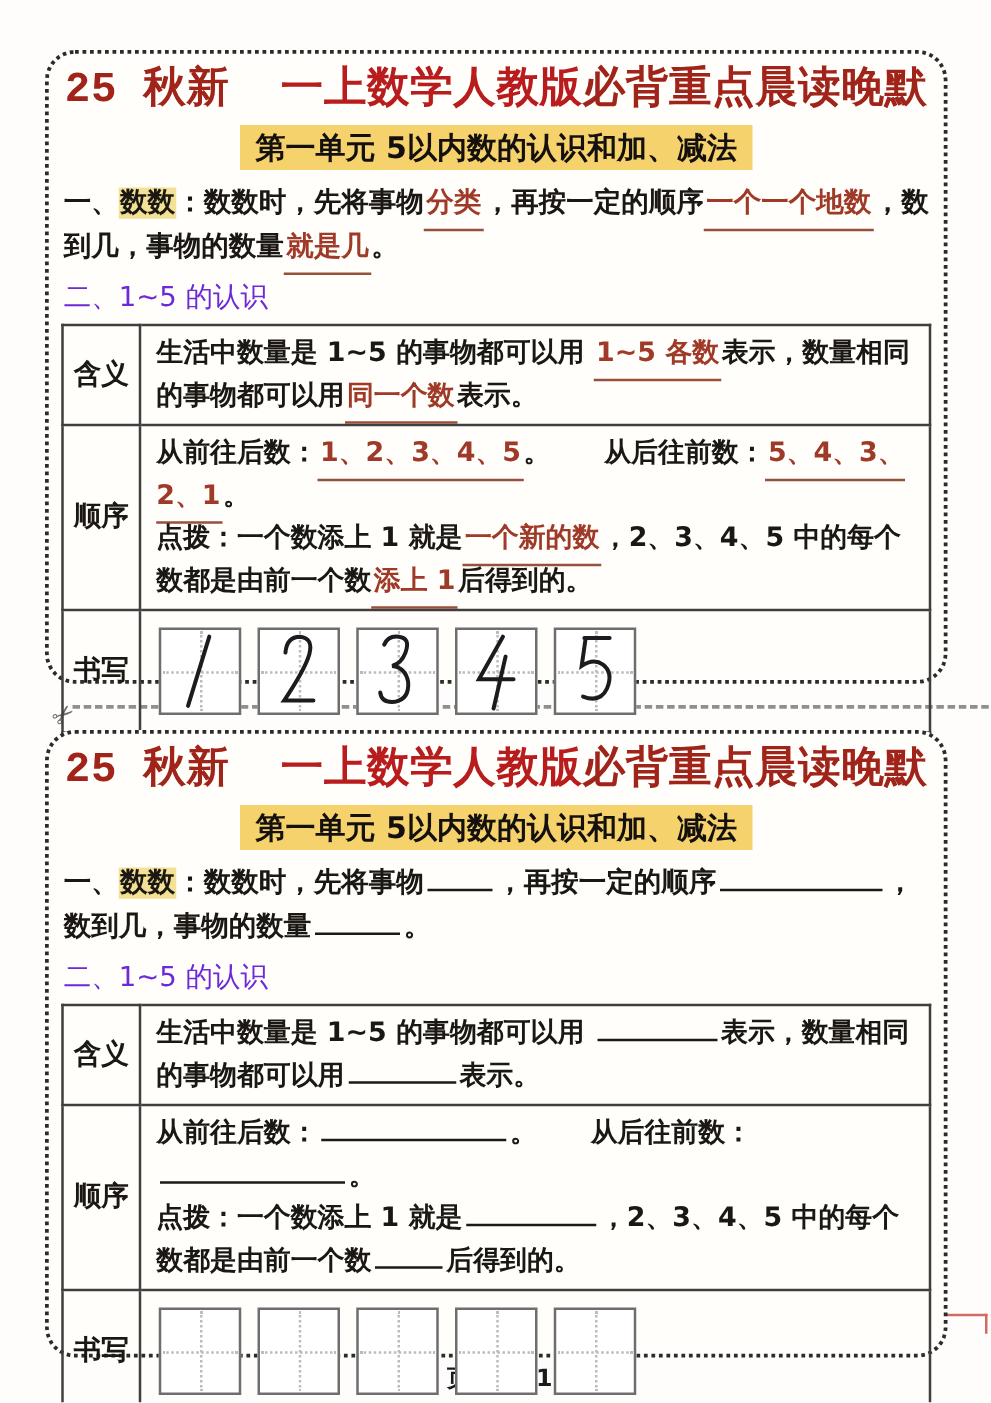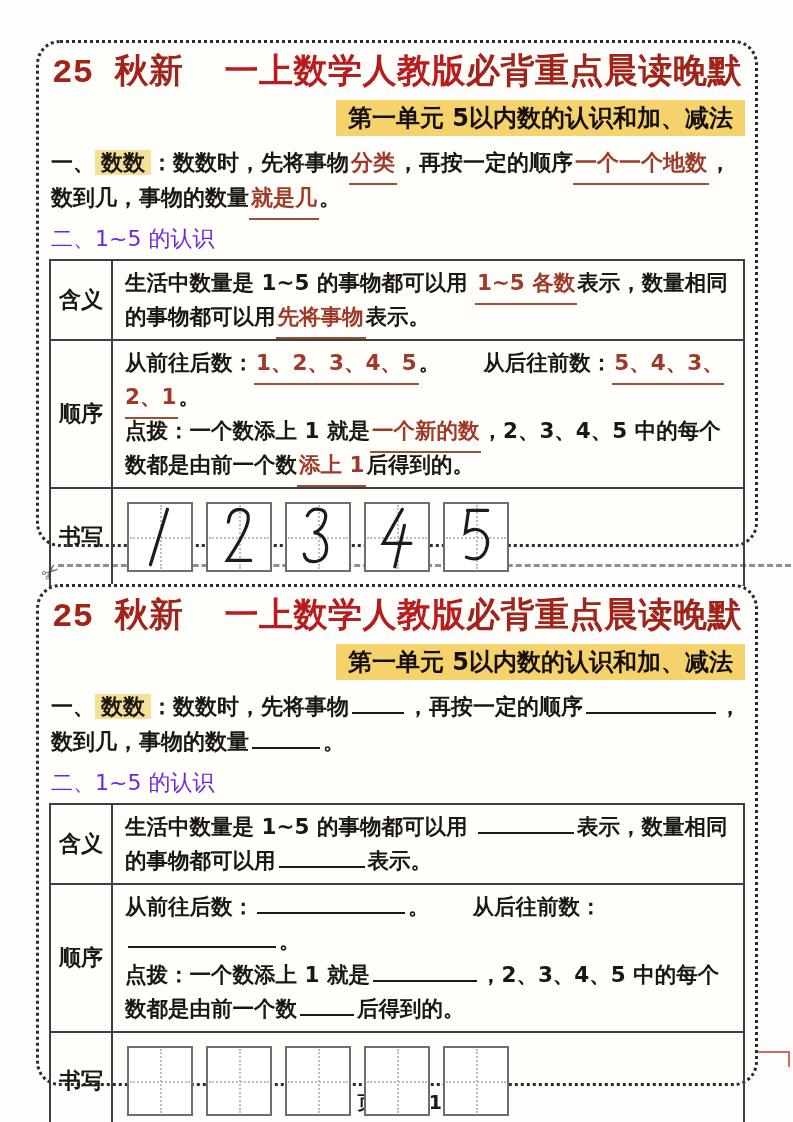--- a/index.html
+++ b/index.html
@@ -5,25 +5,25 @@
   html,body{margin:0;padding:0;background:#fff;font-family:"DejaVu Sans","Liberation Sans",sans-serif;}
   .page{position:relative;width:793px;height:1122px;background:#fefdfb;overflow:hidden;}
   .card{position:absolute;left:36px;width:722px;background:#fffefa;border:3px dotted #2b2b2b;
         border-radius:24px;padding:6px 10px 0;box-sizing:border-box;}
   .card-0{top:40px;height:507px;}
   .card-1{top:584px;height:502px;}
   .title{text-align:center;font-size:34px;font-weight:900;line-height:1.25;letter-spacing:.5px;
          font-family:"DejaVu Serif","Liberation Serif",serif;white-space:nowrap;}
   .t-red{color:#a02419;font-family:Liberation Mono, monospace;} .t-black{color:#b91c1c;margin-left:41px;}
   .subtitle{text-align:center;color:#2b6f9f;font-size:25px;font-weight:800;margin-top:3px;}
-  .unit-wrap{text-align:right;margin-top:5px;}
+  .unit-wrap{text-align:center;margin-top:5px;}
   .unit{display:inline-block;background:#f6d26d;color:#14100e;font-size:24px;font-weight:800;padding:2px 12px;}
   .para{font-size:22px;color:#1b1713;line-height:1.62;margin:9px 2px 0;font-weight:600;}
   .sec2{font-size:22px;color:#6d28d9;line-height:1.5;margin:6px 2px 2px;font-weight:400;}
-  .term{font-weight:800;background:#f3e195;padding:0 6px;}
+  .term{font-weight:800;background:#f3e195;padding:0 1px;}
   .ans{color:#a03a28;border-bottom:2px solid #96503c;padding:0 2px 8px;font-weight:700;}
   .blank{display:inline-block;height:.95em;border-bottom:2.5px solid #1c1a19;margin:0 3px;vertical-align:baseline;}
   table.grid{width:100%;border-collapse:collapse;margin-top:4px;table-layout:fixed;}
   .grid td{border:2.5px solid #3f3f3f;vertical-align:middle;}
   td.hdr{width:48px;text-align:center;font-size:22px;font-weight:700;padding:4px 6px;line-height:1.7;
          word-break:break-all;color:#1b1713;}
   td.cell{padding:5px 12px;font-size:21.5px;line-height:1.58;font-weight:600;color:#1b1713;}
   .boxes{display:flex;gap:13px;padding:8px 2px;}
   .wbox{position:relative;width:62px;height:66px;border:2px solid #6e6e6e;background:#fff;flex:0 0 auto;}
   .wbox::before{content:"";position:absolute;left:1px;right:1px;top:50%;border-top:2px dotted #bcbcbc;}
@@ -49,21 +49,21 @@
     <div class="title"><span class="t-red">25 秋新</span><span class="t-black">一上数学人教版</span><span class="t-red">必背重点晨读晚默</span></div>
     <div class="unit-wrap">
       <span class="unit">第一单元 5以内数的认识和加、减法</span>
     </div>
     <div class="para"><span class="pl">一、</span><span class="term">数数</span><span class="pl">：数数时，先将事物</span><span class="ans">分类</span><span class="pl">，再按一定的顺序</span><span class="ans">一个一个地数</span><span class="pl">，数到几，事物的数量</span><span class="ans">就是几</span><span class="pl">。</span></div>
     <div class="sec2">二、1~5 的认识</div>
     <table class="grid">
       <tbody>
           <tr>
             <td class="hdr">含义</td>
-            <td class="cell"><span class="pl">生活中数量是 1~5 的事物都可以用 </span><span class="ans">1~5 各数</span><span class="pl">表示，数量相同的事物都可以用</span><span class="ans">先将事物</span><span class="pl">表示。</span></td>
+            <td class="cell"><span class="pl">生活中数量是 1~5 的事物都可以用 </span><span class="ans">1~5 各数</span><span class="pl">表示，数量相同的事物都可以用</span><span class="ans">同一个数</span><span class="pl">表示。</span></td>
           </tr>
           <tr>
             <td class="hdr">顺序</td>
             <td class="cell"><span class="pl">从前往后数：</span><span class="ans">1、2、3、4、5</span><span class="pl">。　　从后往前数：</span><span class="ans">5、4、3、2、1</span><span class="pl">。</span><br><span class="pl">点拨：一个数添上 1 就是</span><span class="ans">一个新的数</span><span class="pl">，2、3、4、5 中的每个数都是由前一个数</span><span class="ans">添上 1</span><span class="pl">后得到的。</span></td>
           </tr>
           <tr>
             <td class="hdr">书写</td>
             <td class="cell">
               <div class="boxes">
                 <div class="wbox">

